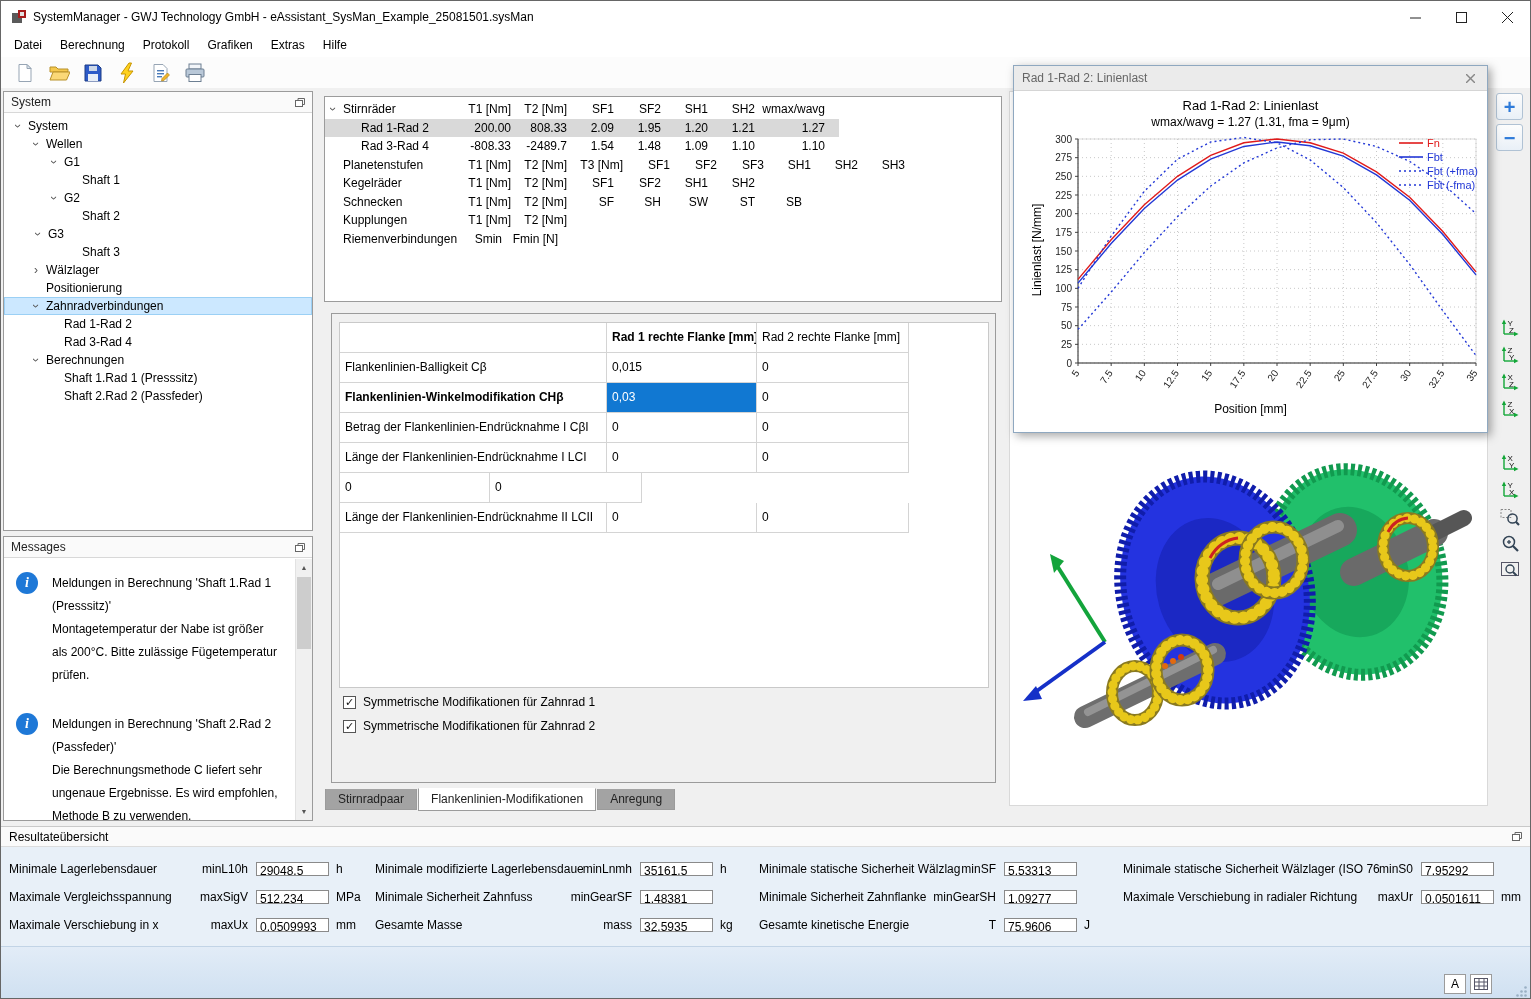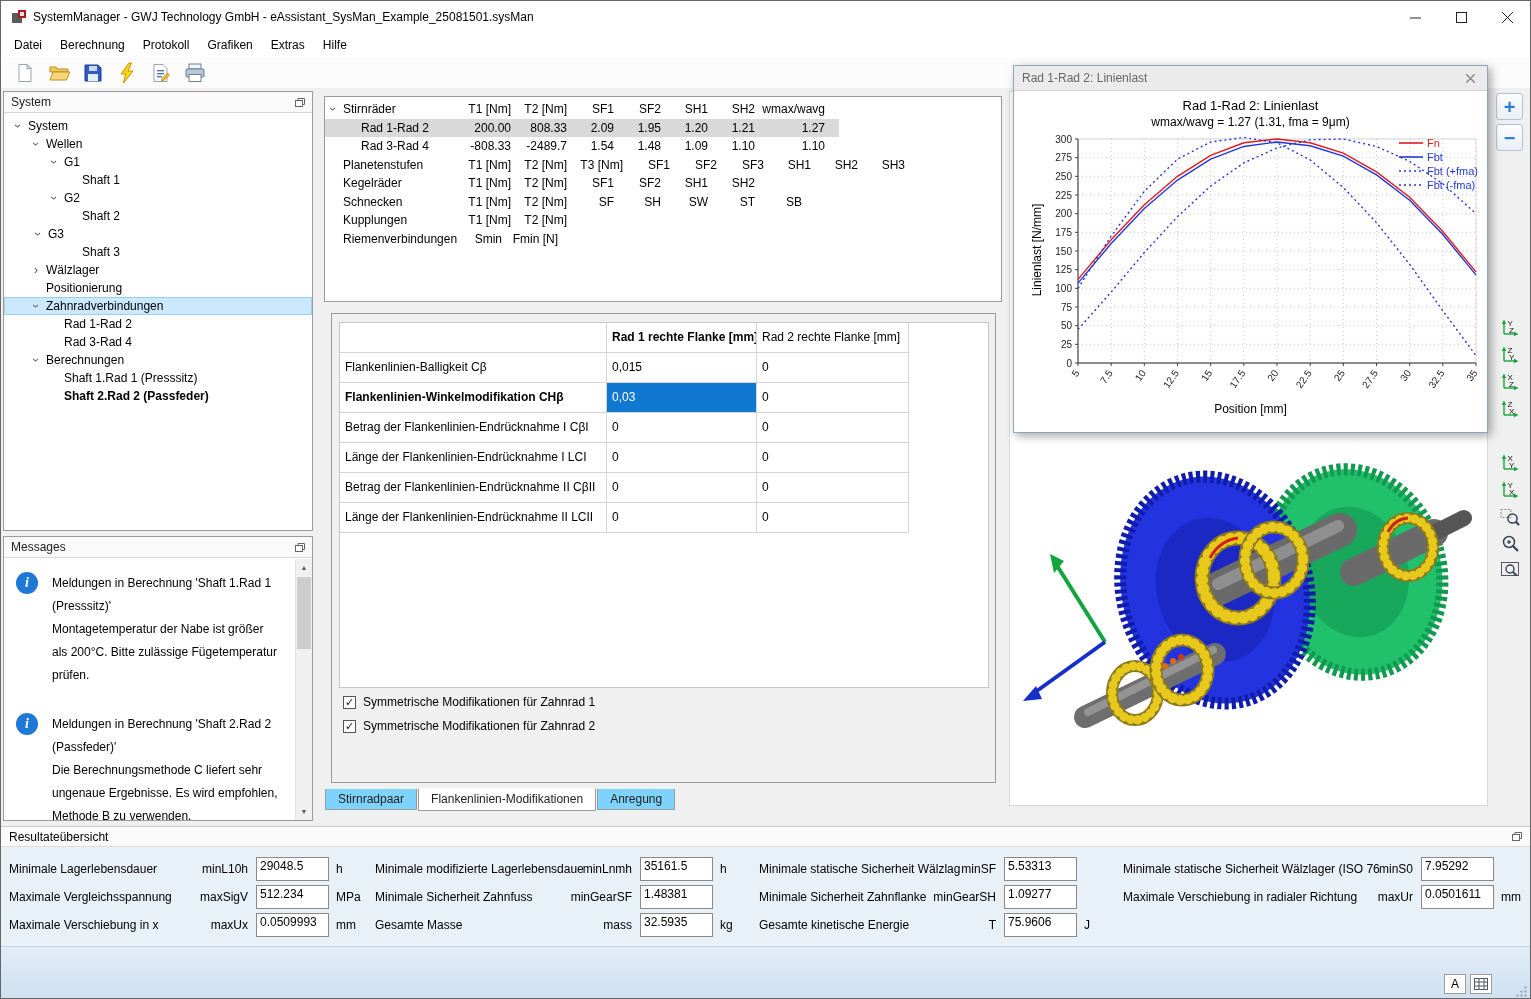--- a/index.html
+++ b/index.html
@@ -62,21 +62,21 @@
   .mt-cell.c0 { width:267px; } .mt-cell.c1 { width:150px; } .mt-cell.c2 { width:152px; }
   .mt-cell.hbold { font-weight:bold; }
   .mt-cell.rowbold { font-weight:bold; }
   .mt-cell.sel { background:#1178d2; color:#fff; }
   .cb-wrap { position:absolute; left:11px; top:381px; display:flex; flex-direction:column; gap:10px; }
   .checkbox-row { display:flex; align-items:center; }
   .checkbox { width:13px; height:13px; border:1px solid #555; background:#fff; font-size:11px; line-height:11px; text-align:center; color:#111; margin-right:7px; flex:none; }
 
   
   .tabs { position:absolute; left:324px; top:788px; display:flex; align-items:flex-start; }
-  .tab { height:21px; line-height:20px; padding:0 12px; background:#7dd3fc; border:1px solid #9b9b9b; border-top:none; margin-right:1px; color:#222; }
+  .tab { height:21px; line-height:20px; padding:0 12px; background:#a3a3a3; border:1px solid #9b9b9b; border-top:none; margin-right:1px; color:#222; }
   .tab.active { background:#fff; height:23px; border-top:1px solid #fff; margin-top:-1px; }
 
   
   .viewport { position:absolute; left:1008px; top:90px; width:479px; height:715px; background:#fff; border:1px solid #d9d9d9; }
 
   
   .chart-win { position:absolute; left:1012px; top:64px; width:475px; height:368px; background:#fff; border:1px solid #8fa8c0; box-shadow:3px 3px 9px rgba(0,0,0,0.35); z-index:5; }
   .chart-titlebar { height:25px; background:#ebebeb; border-bottom:1px solid #d5d5d5; display:flex; align-items:center; padding:0 8px; color:#666; }
   .chart-close { margin-left:auto; width:17px; height:17px; display:flex; align-items:center; justify-content:center; }
   .chart-title { text-align:center; margin-top:7px; font-size:13px; }
@@ -89,21 +89,21 @@
   .vt-btn { position:absolute; left:2px; width:27px; height:27px; display:flex; align-items:center; justify-content:center; }
   .vt-btn.framed { border:1px solid #b0c2d4; border-radius:3px; background:linear-gradient(#fdfdfd,#e9f0f7); }
   .pm { font-size:20px; font-weight:bold; color:#2f7bd9; line-height:18px; }
 
   
   .results-header { position:absolute; left:0; top:825px; width:100%; height:21px; background:#fafafa; border-top:1px solid #c9c9c9; border-bottom:1px solid #dcdcdc; display:flex; align-items:center; padding:0 8px; }
   .results-grid { position:absolute; left:0; top:846px; width:100%; height:99px; background:#e8f0f8; display:grid; grid-template-columns:366px 384px 364px 417px; grid-template-rows:28px 28px 28px; align-items:center; padding-top:8px; }
   .res-field { display:flex; align-items:center; padding:0 8px; }
   .res-label { flex:1; white-space:nowrap; overflow:hidden; }
   .res-code { margin-right:8px; white-space:nowrap; }
-  .res-box { width:73px; height:24px; border:1px solid #8a8a8a; background:#fff; padding:0 3px; line-height:17px; overflow:hidden; flex:none; }
+  .res-box { width:73px; height:14px; border:1px solid #8a8a8a; background:#fff; padding:0 3px; line-height:17px; overflow:hidden; flex:none; }
   .res-unit { width:30px; padding-left:7px; flex:none; }
 
   
   .statusbar { position:absolute; left:0; top:945px; width:100%; height:54px; background:linear-gradient(#e2ecf7,#cfe0f1); border-top:1px solid #c2d4e6; }
   .sb-btn { position:absolute; bottom:6px; width:22px; height:20px; background:#fff; border:1px solid #9b9b9b; display:flex; align-items:center; justify-content:center; font-size:12px; }
   .grip { position:absolute; right:2px; bottom:2px; }
 </style>
 </head>
 <body>
 
@@ -252,21 +252,21 @@
           <span class="tree-label">Rad 3-Rad 4</span>
         </div>
         <div class="tree-row" style="padding-left: 24px;">
           <span class="chev expanded">›</span>
           <span class="tree-label">Berechnungen</span>
         </div>
         <div class="tree-row" style="padding-left: 42px;">
           <span class="chev"></span>
           <span class="tree-label">Shaft 1.Rad 1 (Presssitz)</span>
         </div>
-        <div class="tree-row" style="padding-left: 42px; font-weight: bold;">
+        <div class="tree-row" style="padding-left: 42px;">
           <span class="chev"></span>
           <span class="tree-label">Shaft 2.Rad 2 (Passfeder)</span>
         </div>
       </div>
   </div>
 
   <div class="panel messages-panel">
     <div class="panel-header">
       <span>Messages</span>
       <span class="float-icon">
@@ -404,21 +404,20 @@
             <div class="mt-cell c0">Betrag der Flankenlinien-Endrücknahme I CβI</div>
             <div class="mt-cell c1">0</div>
             <div class="mt-cell c2">0</div>
           </div>
           <div class="mt-row">
             <div class="mt-cell c0">Länge der Flankenlinien-Endrücknahme I LCI</div>
             <div class="mt-cell c1">0</div>
             <div class="mt-cell c2">0</div>
           </div>
           <div class="mt-row">
-            <div class="mt-cell c0">Betrag der Flankenlinien-Endrücknahme II CβII</div>
             <div class="mt-cell c1">0</div>
             <div class="mt-cell c2">0</div>
           </div>
           <div class="mt-row">
             <div class="mt-cell c0">Länge der Flankenlinien-Endrücknahme II LCII</div>
             <div class="mt-cell c1">0</div>
             <div class="mt-cell c2">0</div>
           </div>
         </div>
     </div>

